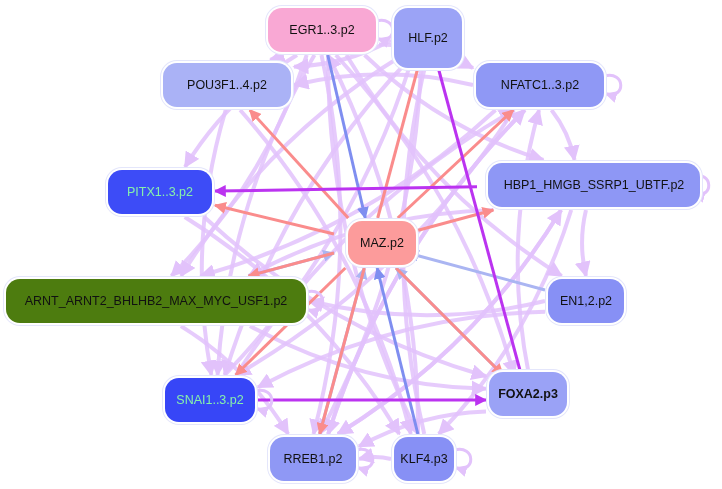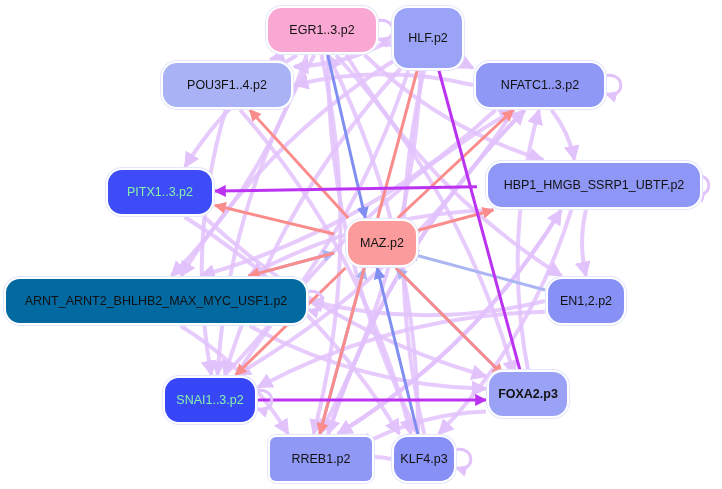--- a/index.html
+++ b/index.html
@@ -119,31 +119,31 @@
     </div>
   <div class="node dark" style="left: 108px; top: 170px; width: 104px; height: 44px; background: rgb(61, 76, 247);">
       <span>PITX1..3.p2</span>
     </div>
   <div class="node" style="left: 488px; top: 163px; width: 212px; height: 44px; background: rgb(142, 151, 245);">
       <span>HBP1_HMGB_SSRP1_UBTF.p2</span>
     </div>
   <div class="node" style="left: 337px; top: 221px; width: 68px; height: 44px; background: rgb(252, 155, 155); margin-left: 11px;">
       <span>MAZ.p2</span>
     </div>
-  <div class="node" style="left: 6px; top: 279px; width: 300px; height: 44px; background: #0369a1;">
+  <div class="node" style="left: 6px; top: 279px; width: 300px; height: 44px; background: #4d7c0f;">
       <span>ARNT_ARNT2_BHLHB2_MAX_MYC_USF1.p2</span>
     </div>
   <div class="node" style="left: 548px; top: 279px; width: 76px; height: 44px; background: rgb(135, 144, 245);">
       <span>EN1,2.p2</span>
     </div>
   <div class="node dark" style="left: 165px; top: 378px; width: 90px; height: 44px; background: rgb(55, 70, 247);">
       <span>SNAI1..3.p2</span>
     </div>
   <div class="node" style="left: 489px; top: 372px; width: 78px; height: 44px; background: rgb(154, 162, 246); font-weight: bold;">
       <span>FOXA2.p3</span>
     </div>
-  <div class="node" style="left: 270px; top: 437px; width: 102px; height: 44px; background: rgb(143, 152, 245); border-radius: 6px;">
+  <div class="node" style="left: 270px; top: 437px; width: 86px; height: 44px; background: rgb(143, 152, 245);">
       <span>RREB1.p2</span>
     </div>
   <div class="node" style="left: 394px; top: 437px; width: 60px; height: 44px; background: rgb(135, 144, 245); text-align: center;">
       <span>KLF4.p3</span>
     </div>
 </div>
 
 </body></html>

